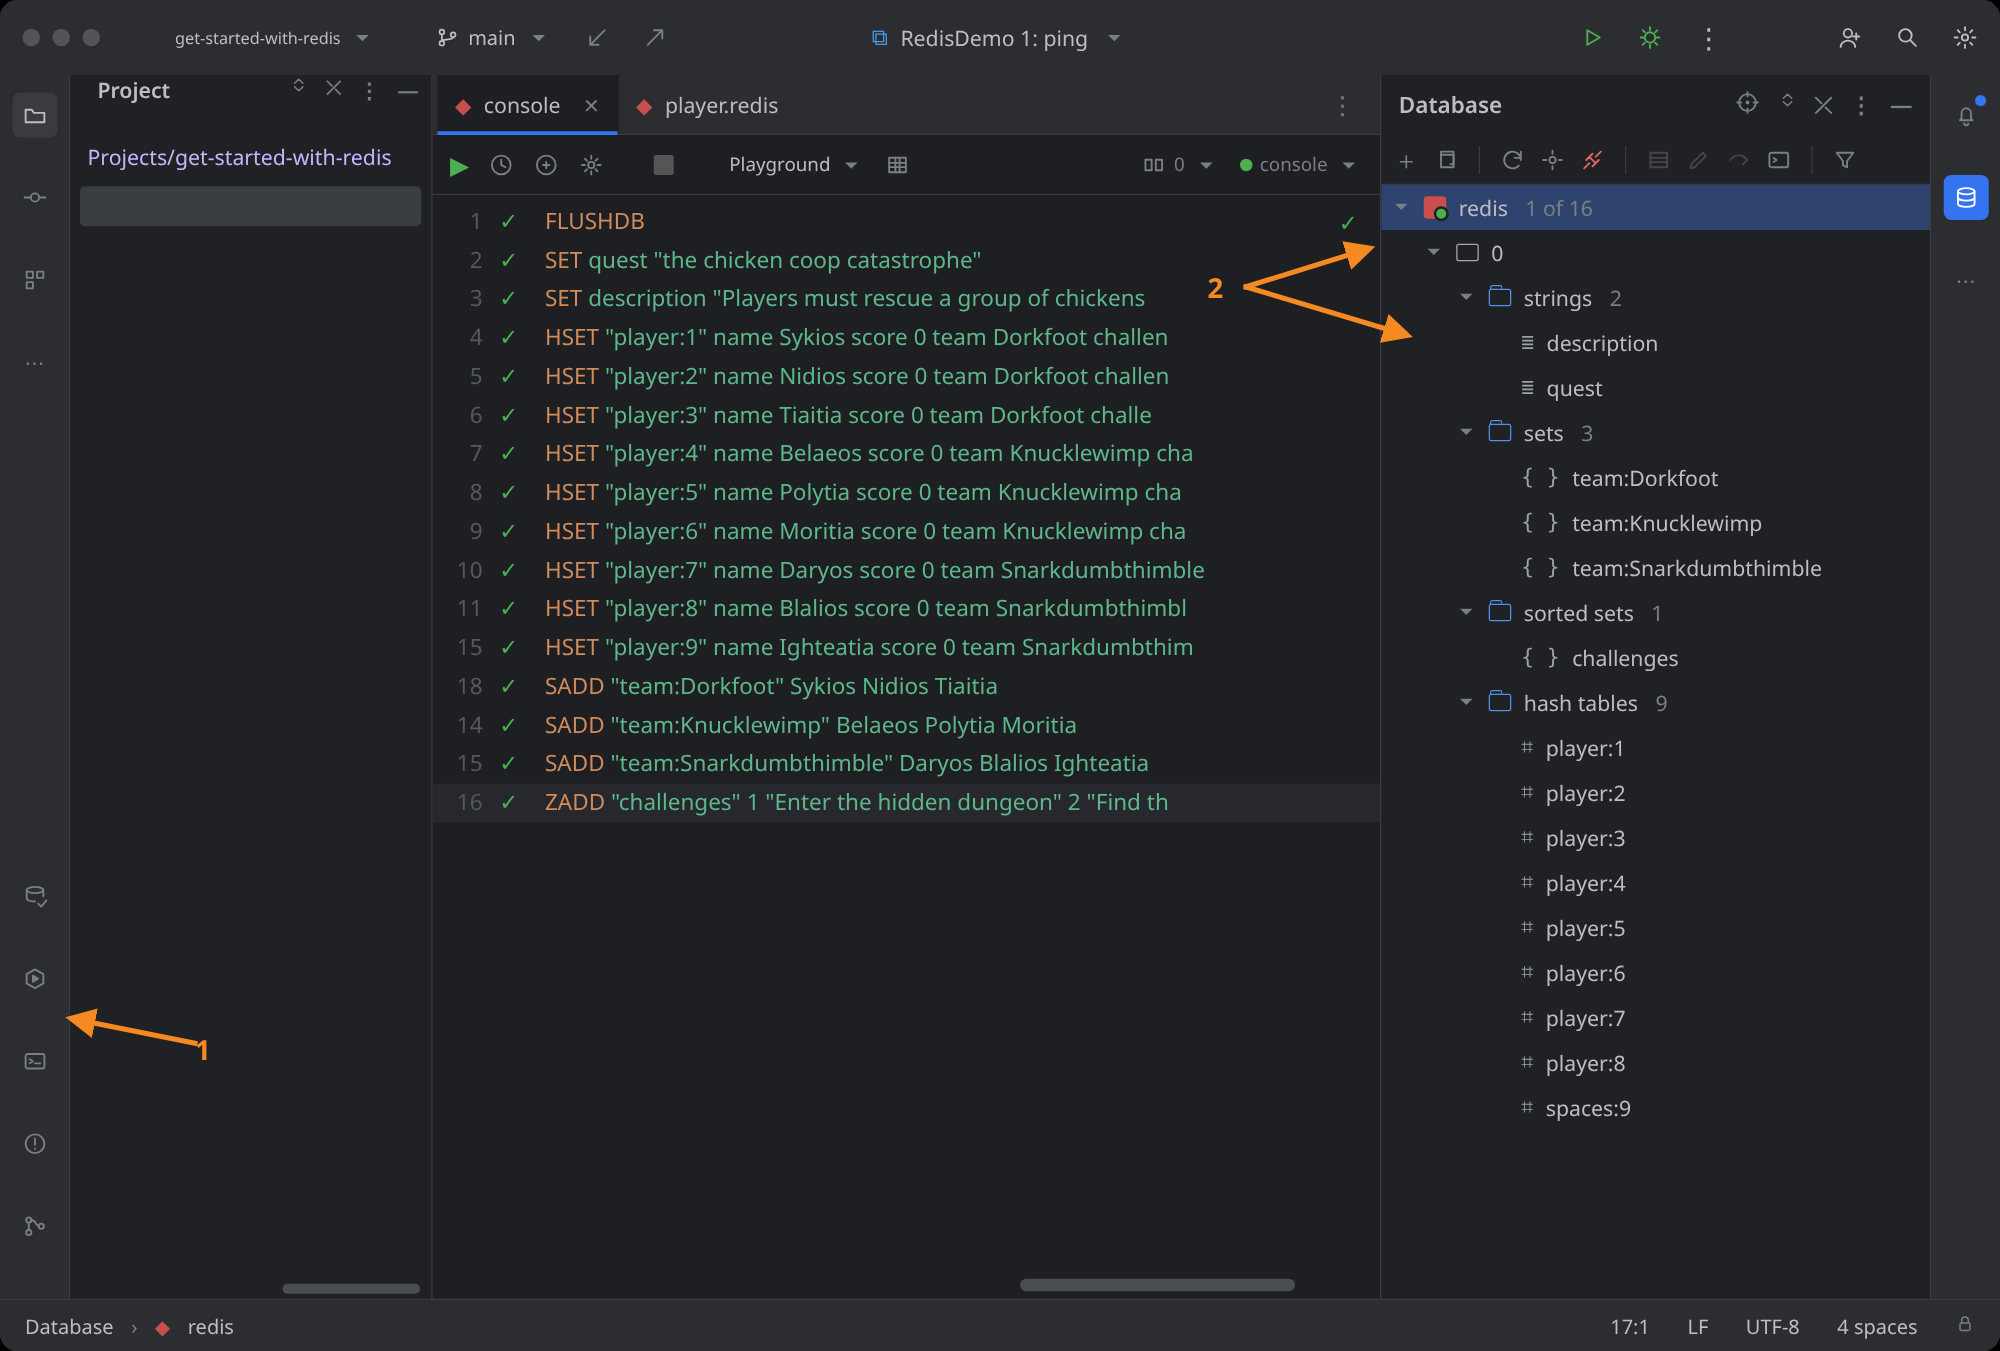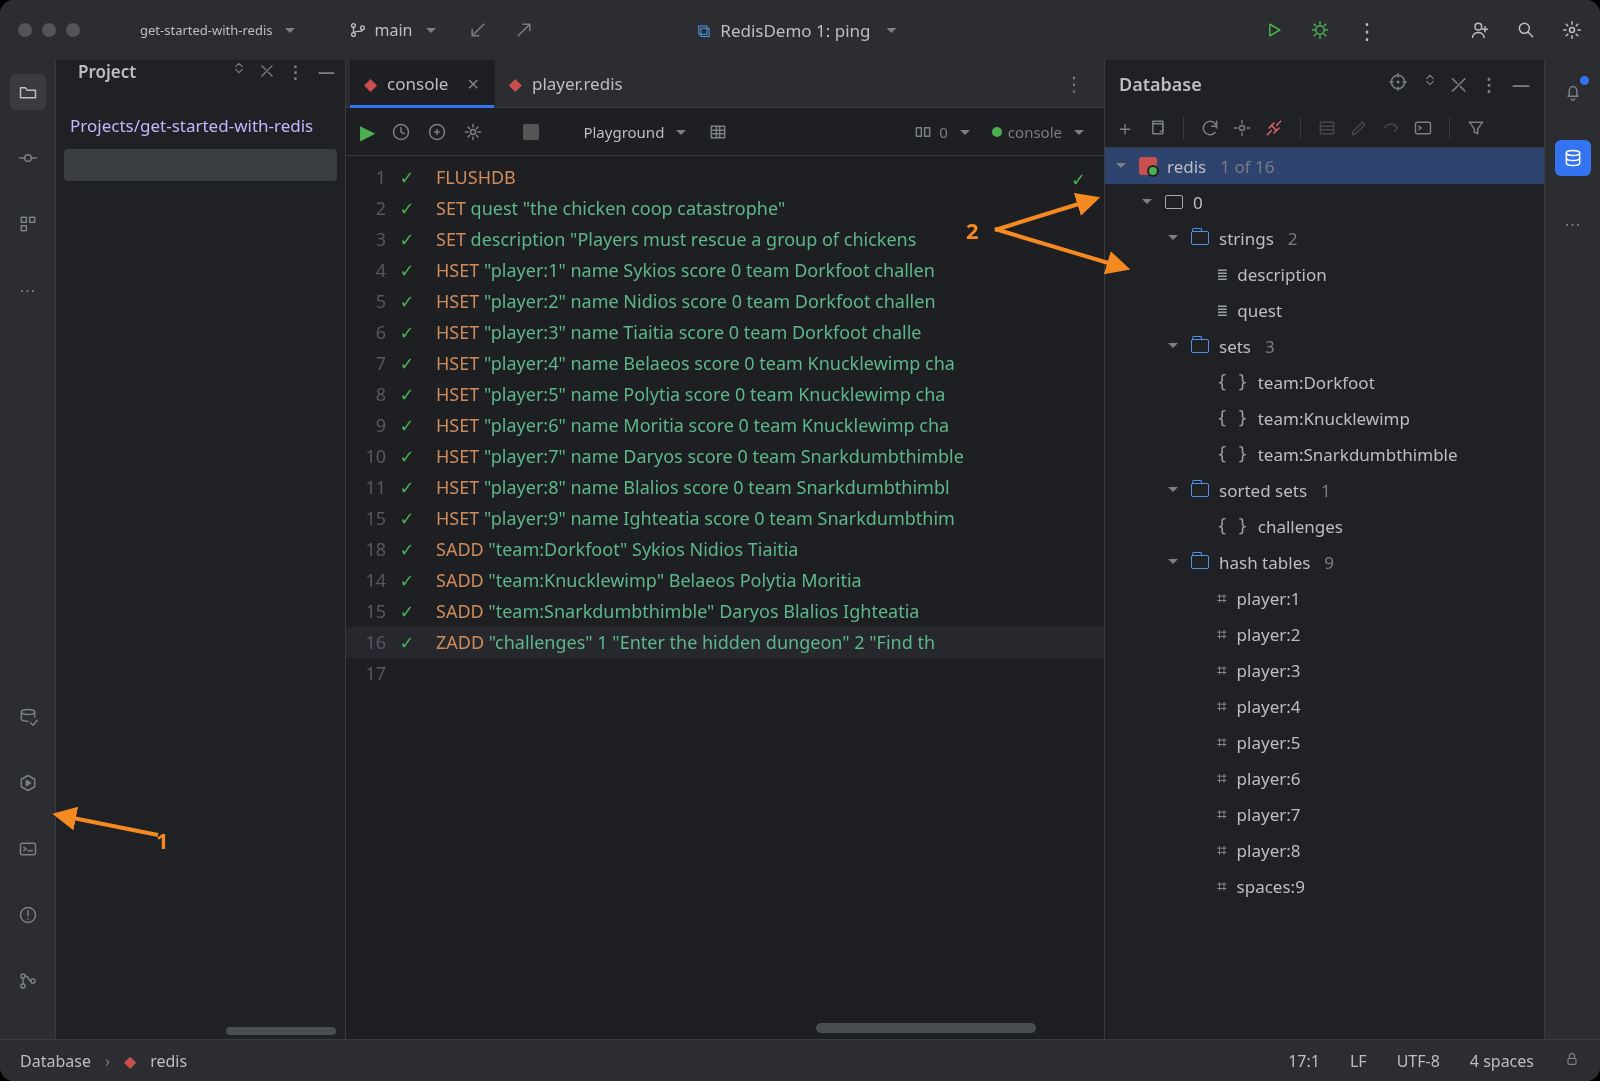--- a/index.html
+++ b/index.html
@@ -398,21 +398,20 @@
             <div class="code-line"><span class="ln">7</span><span class="chk">✓</span><span class="code"><span class="t-cmd">HSET</span><span class="t-s"> "player:4" name Belaeos score 0 team Knucklewimp cha</span></span></div>
             <div class="code-line"><span class="ln">8</span><span class="chk">✓</span><span class="code"><span class="t-cmd">HSET</span><span class="t-s"> "player:5" name Polytia score 0 team Knucklewimp cha</span></span></div>
             <div class="code-line"><span class="ln">9</span><span class="chk">✓</span><span class="code"><span class="t-cmd">HSET</span><span class="t-s"> "player:6" name Moritia score 0 team Knucklewimp cha</span></span></div>
             <div class="code-line"><span class="ln">10</span><span class="chk">✓</span><span class="code"><span class="t-cmd">HSET</span><span class="t-s"> "player:7" name Daryos score 0 team Snarkdumbthimble</span></span></div>
             <div class="code-line"><span class="ln">11</span><span class="chk">✓</span><span class="code"><span class="t-cmd">HSET</span><span class="t-s"> "player:8" name Blalios score 0 team Snarkdumbthimbl</span></span></div>
             <div class="code-line"><span class="ln">15</span><span class="chk">✓</span><span class="code"><span class="t-cmd">HSET</span><span class="t-s"> "player:9" name Ighteatia score 0 team Snarkdumbthim</span></span></div>
             <div class="code-line"><span class="ln">18</span><span class="chk">✓</span><span class="code"><span class="t-cmd">SADD</span><span class="t-s"> "team:Dorkfoot" Sykios Nidios Tiaitia</span></span></div>
             <div class="code-line"><span class="ln">14</span><span class="chk">✓</span><span class="code"><span class="t-cmd">SADD</span><span class="t-s"> "team:Knucklewimp" Belaeos Polytia Moritia</span></span></div>
             <div class="code-line"><span class="ln">15</span><span class="chk">✓</span><span class="code"><span class="t-cmd">SADD</span><span class="t-s"> "team:Snarkdumbthimble" Daryos Blalios Ighteatia</span></span></div>
             <div class="code-line sel"><span class="ln">16</span><span class="chk">✓</span><span class="code"><span class="t-cmd">ZADD</span><span class="t-s"> "challenges" 1 "Enter the hidden dungeon" 2 "Find th</span></span></div>
-            <div class="code-line"><span class="ln">17</span><span class="chk"></span><span class="code"></span></div>
           </div>
         <div class="mapcheck">✓</div>
         <div class="hscroll"></div>
       </div>
     </div>
 
     <div class="db-panel">
       <div class="db-head">
         <span>Database</span>
         <div class="actions">

